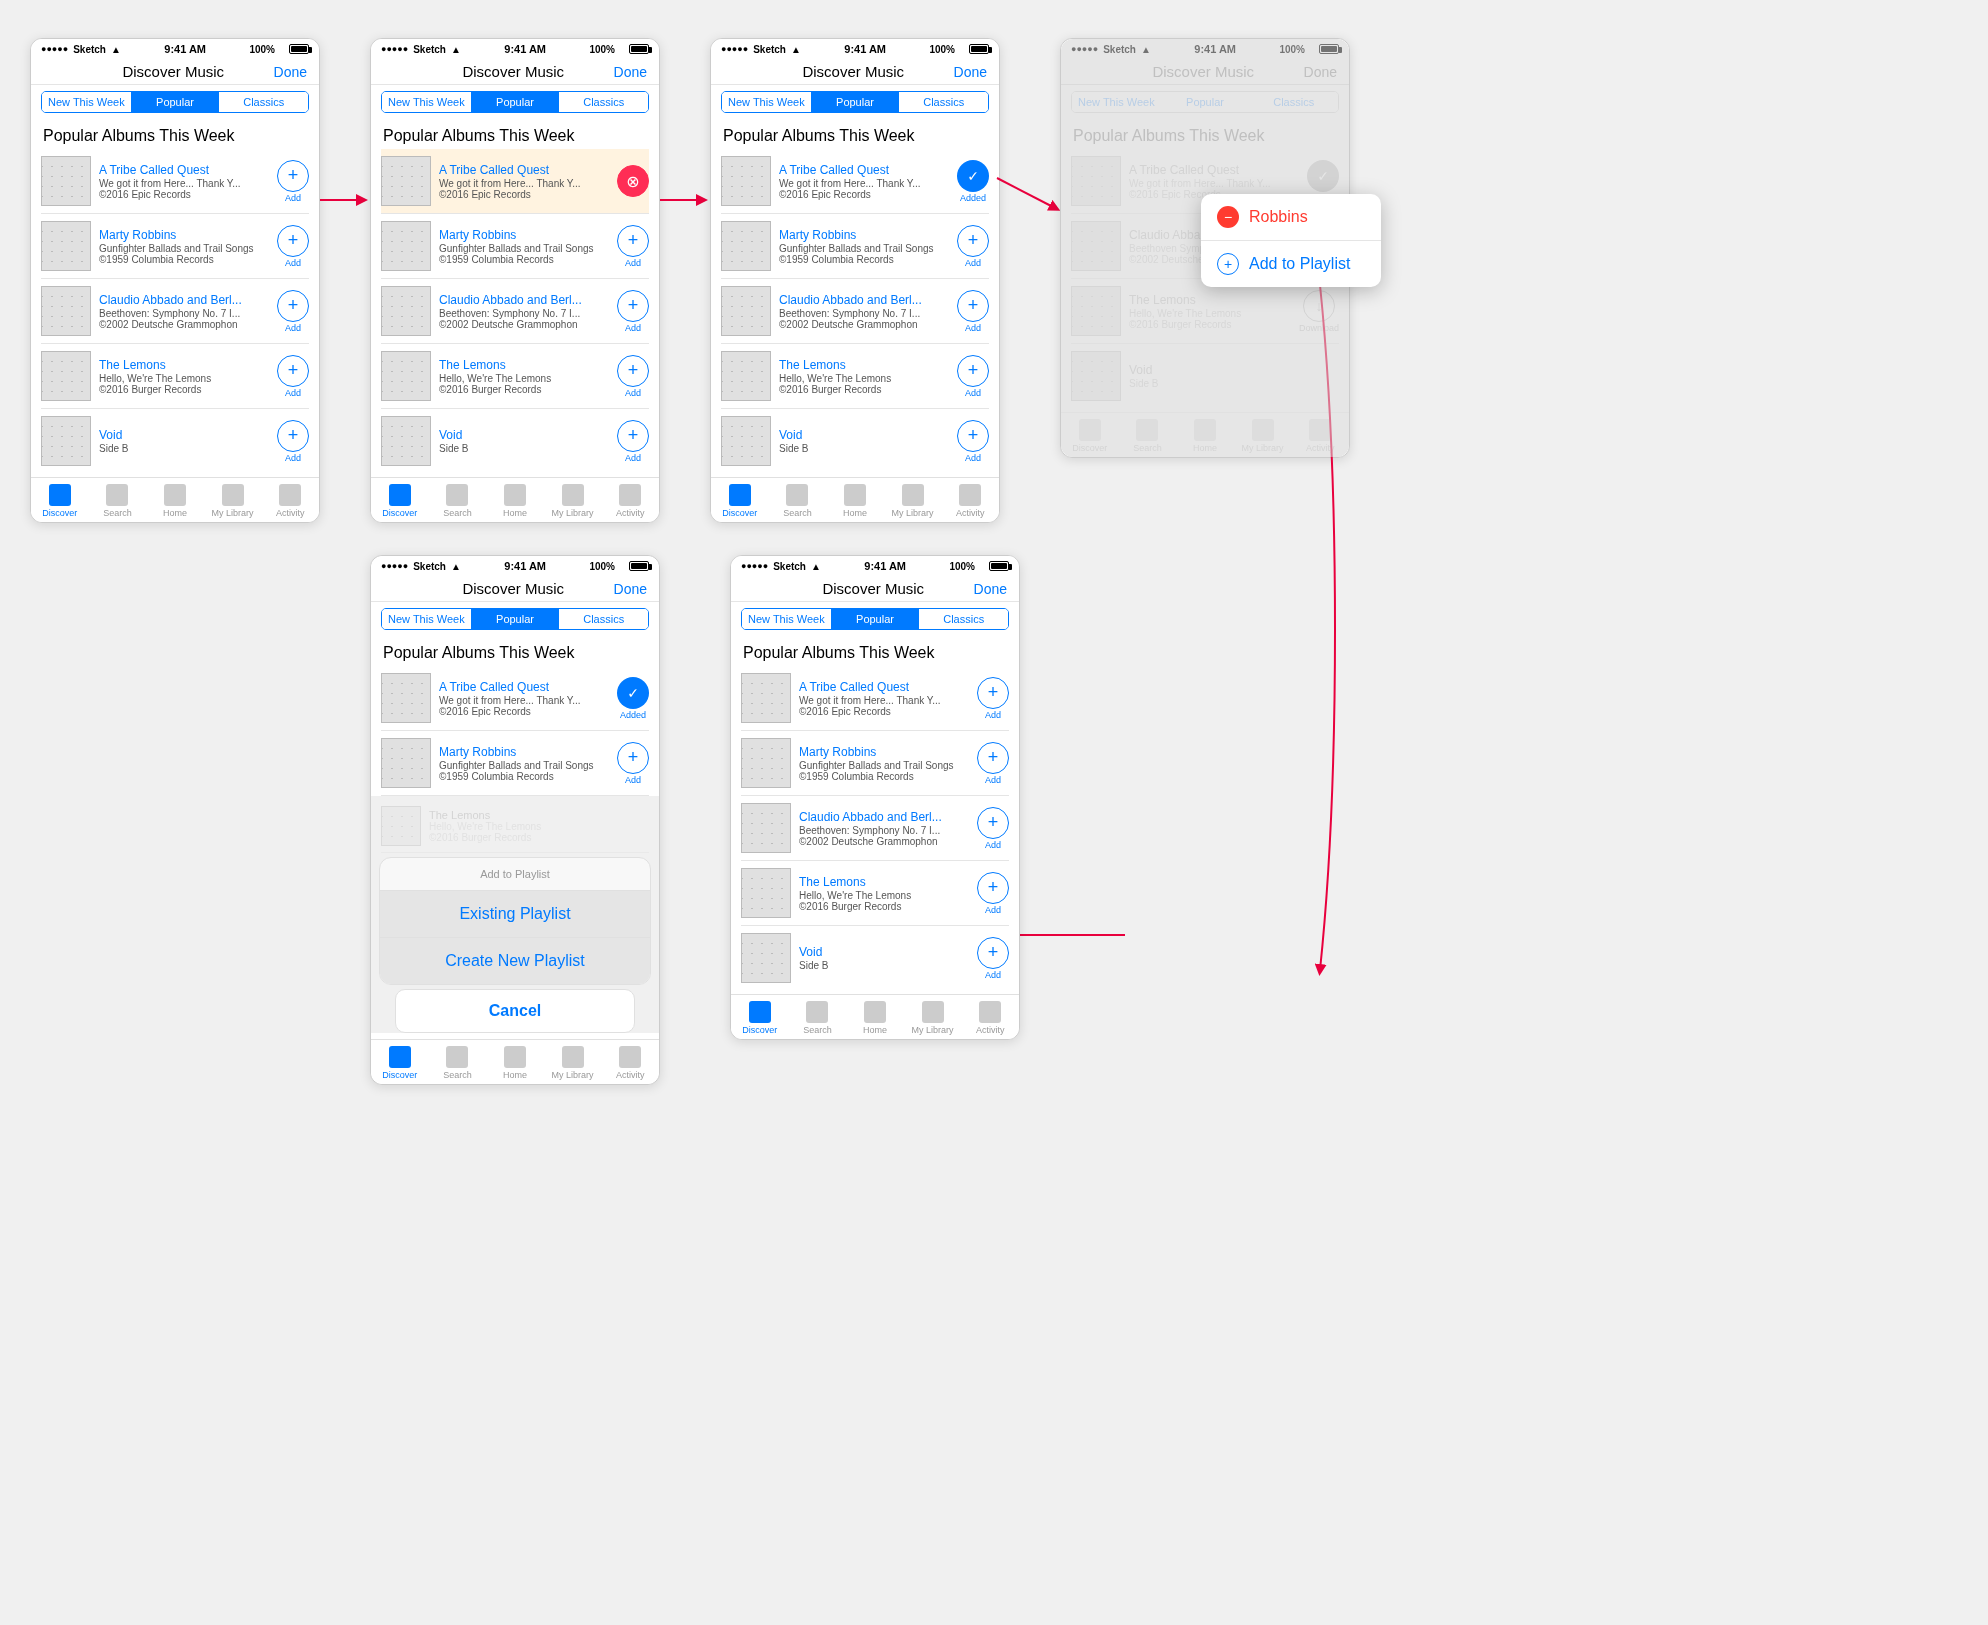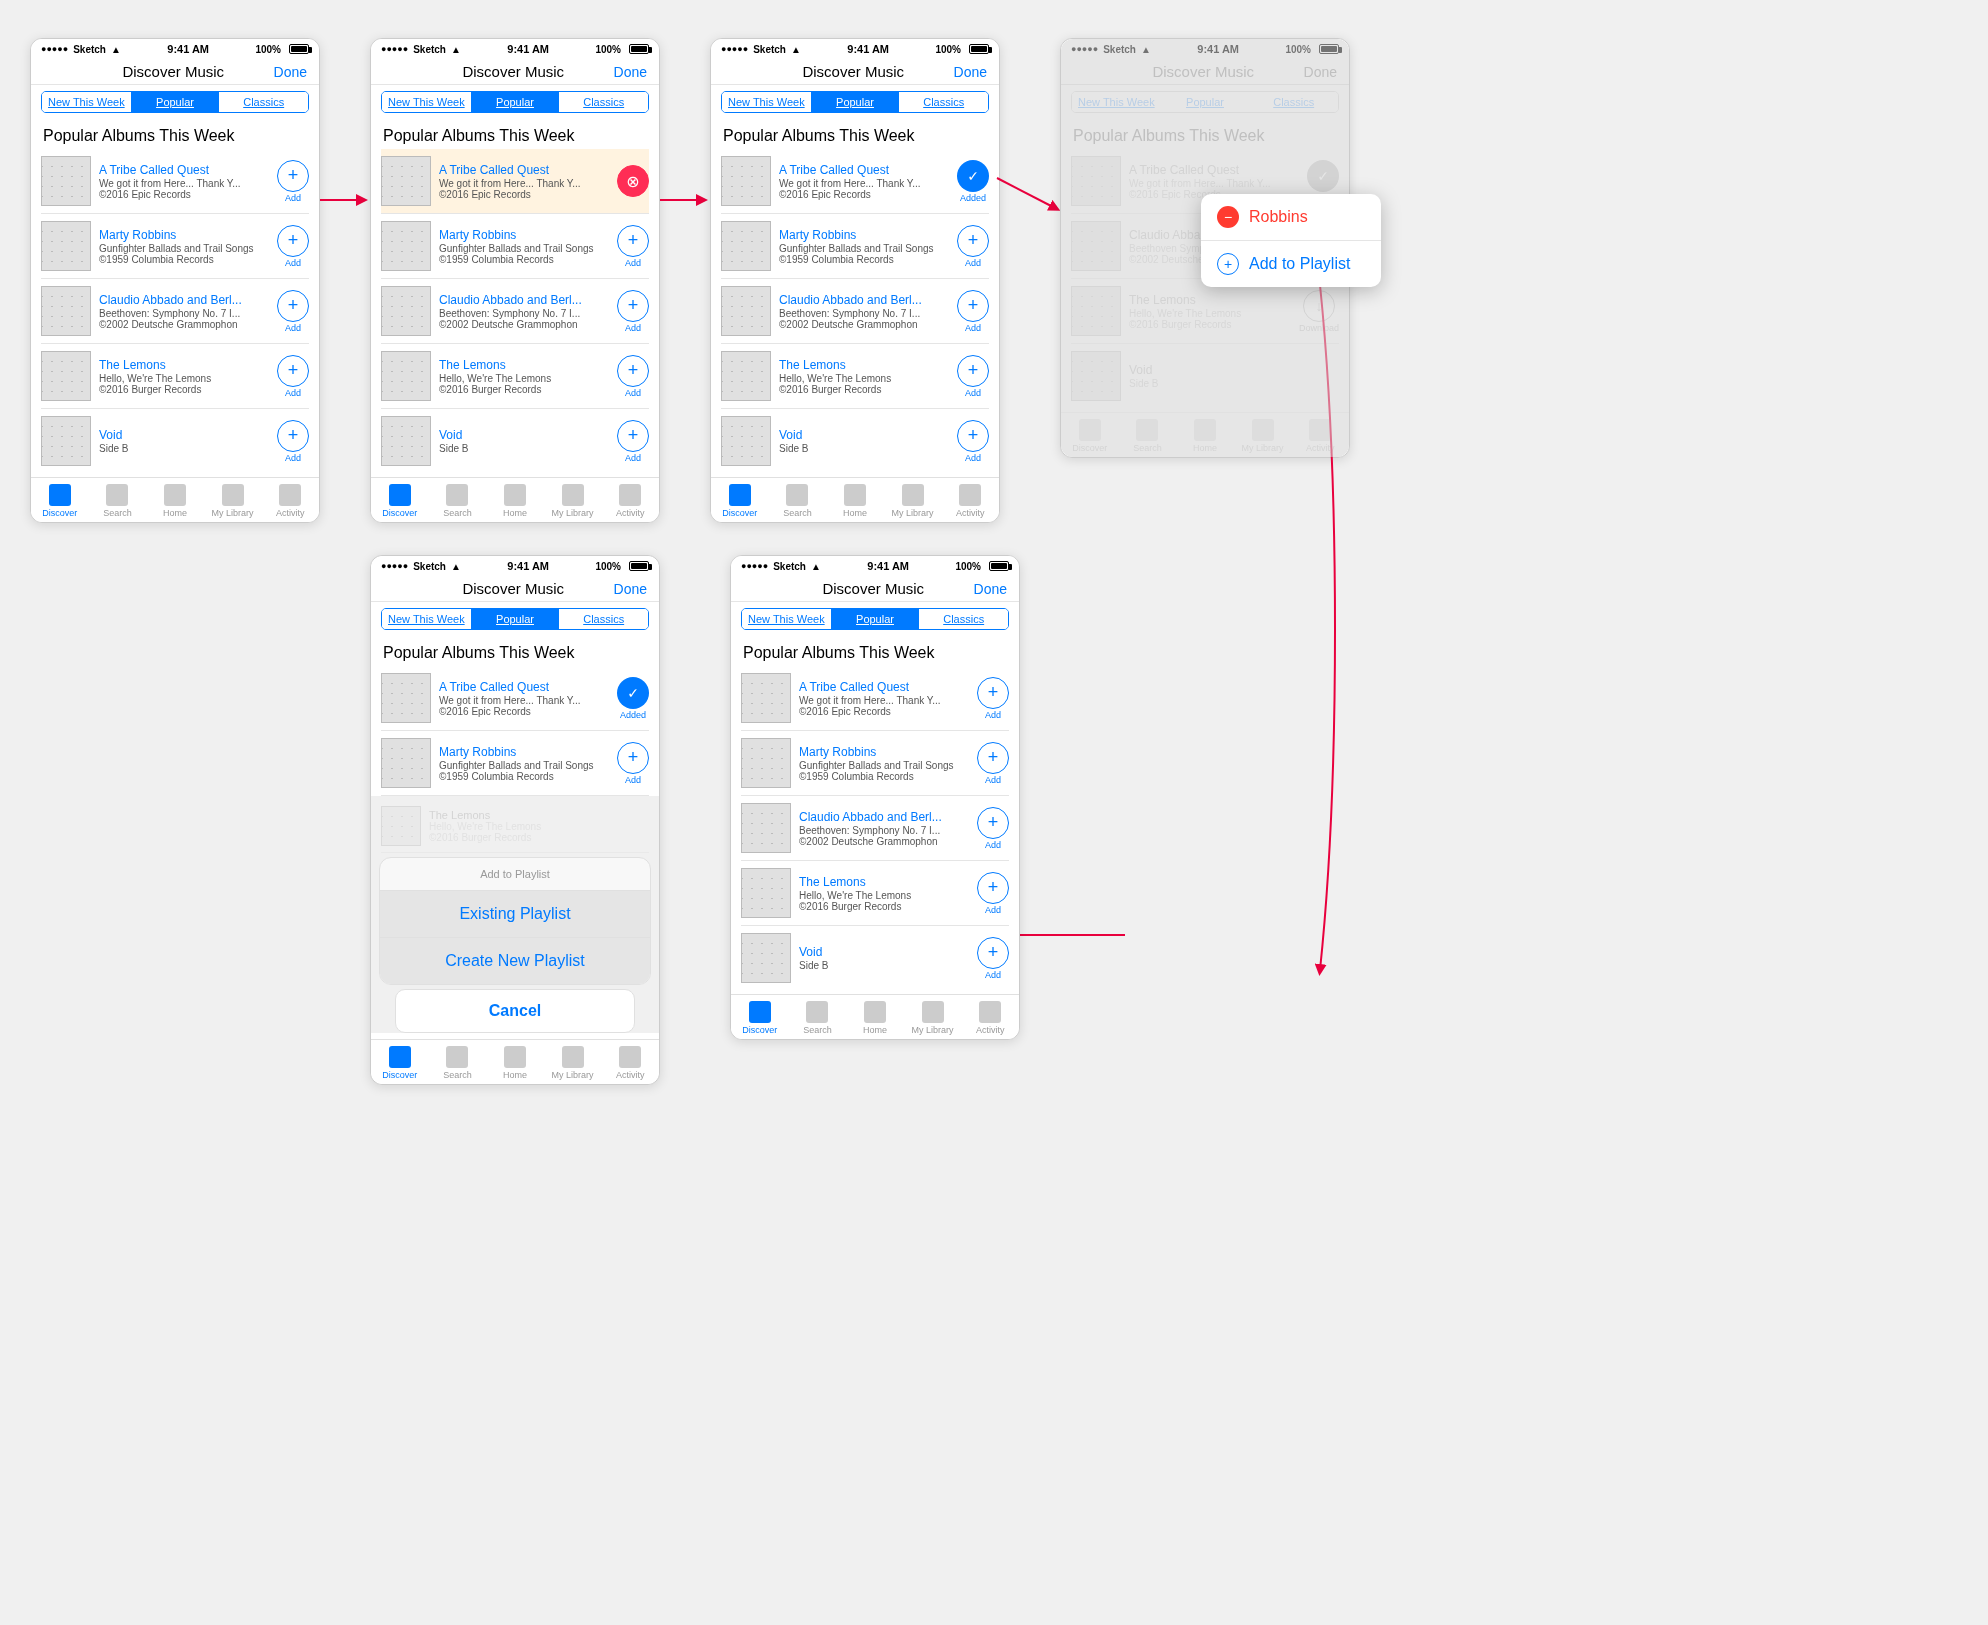--- a/index.html
+++ b/index.html
@@ -26,21 +26,21 @@
       display: flex;
       justify-content: space-between;
       align-items: center;
       padding: 4px 10px 2px;
       font-size: 10px;
       font-weight: 600;
       background: #fff;
     }
     .status-left { display: flex; align-items: center; gap: 2px; }
     .status-time { font-size: 11px; font-weight: 600; }
-    .status-right { display: flex; align-items: center; gap: 8px; font-size: 10px; }
+    .status-right { display: flex; align-items: center; gap: 14px; font-size: 10px; }
     .battery-icon {
       display: inline-block;
       width: 20px; height: 10px;
       border: 1.5px solid #000;
       border-radius: 2px;
       position: relative;
     }
     .battery-icon::after {
       content: '';
       position: absolute;
@@ -81,21 +81,20 @@
     }
     .segment-item {
       flex: 1;
       text-align: center;
       padding: 4px 0;
       font-size: 11px;
       font-weight: 500;
       color: #007AFF;
       background: #fff;
       cursor: pointer;
-      text-decoration: underline;
     }
     .segment-item.active {
       background: #007AFF;
       color: #fff;
     }
     .segment-control.disabled {
       border-color: #bbb;
       opacity: 0.5;
     }
 

